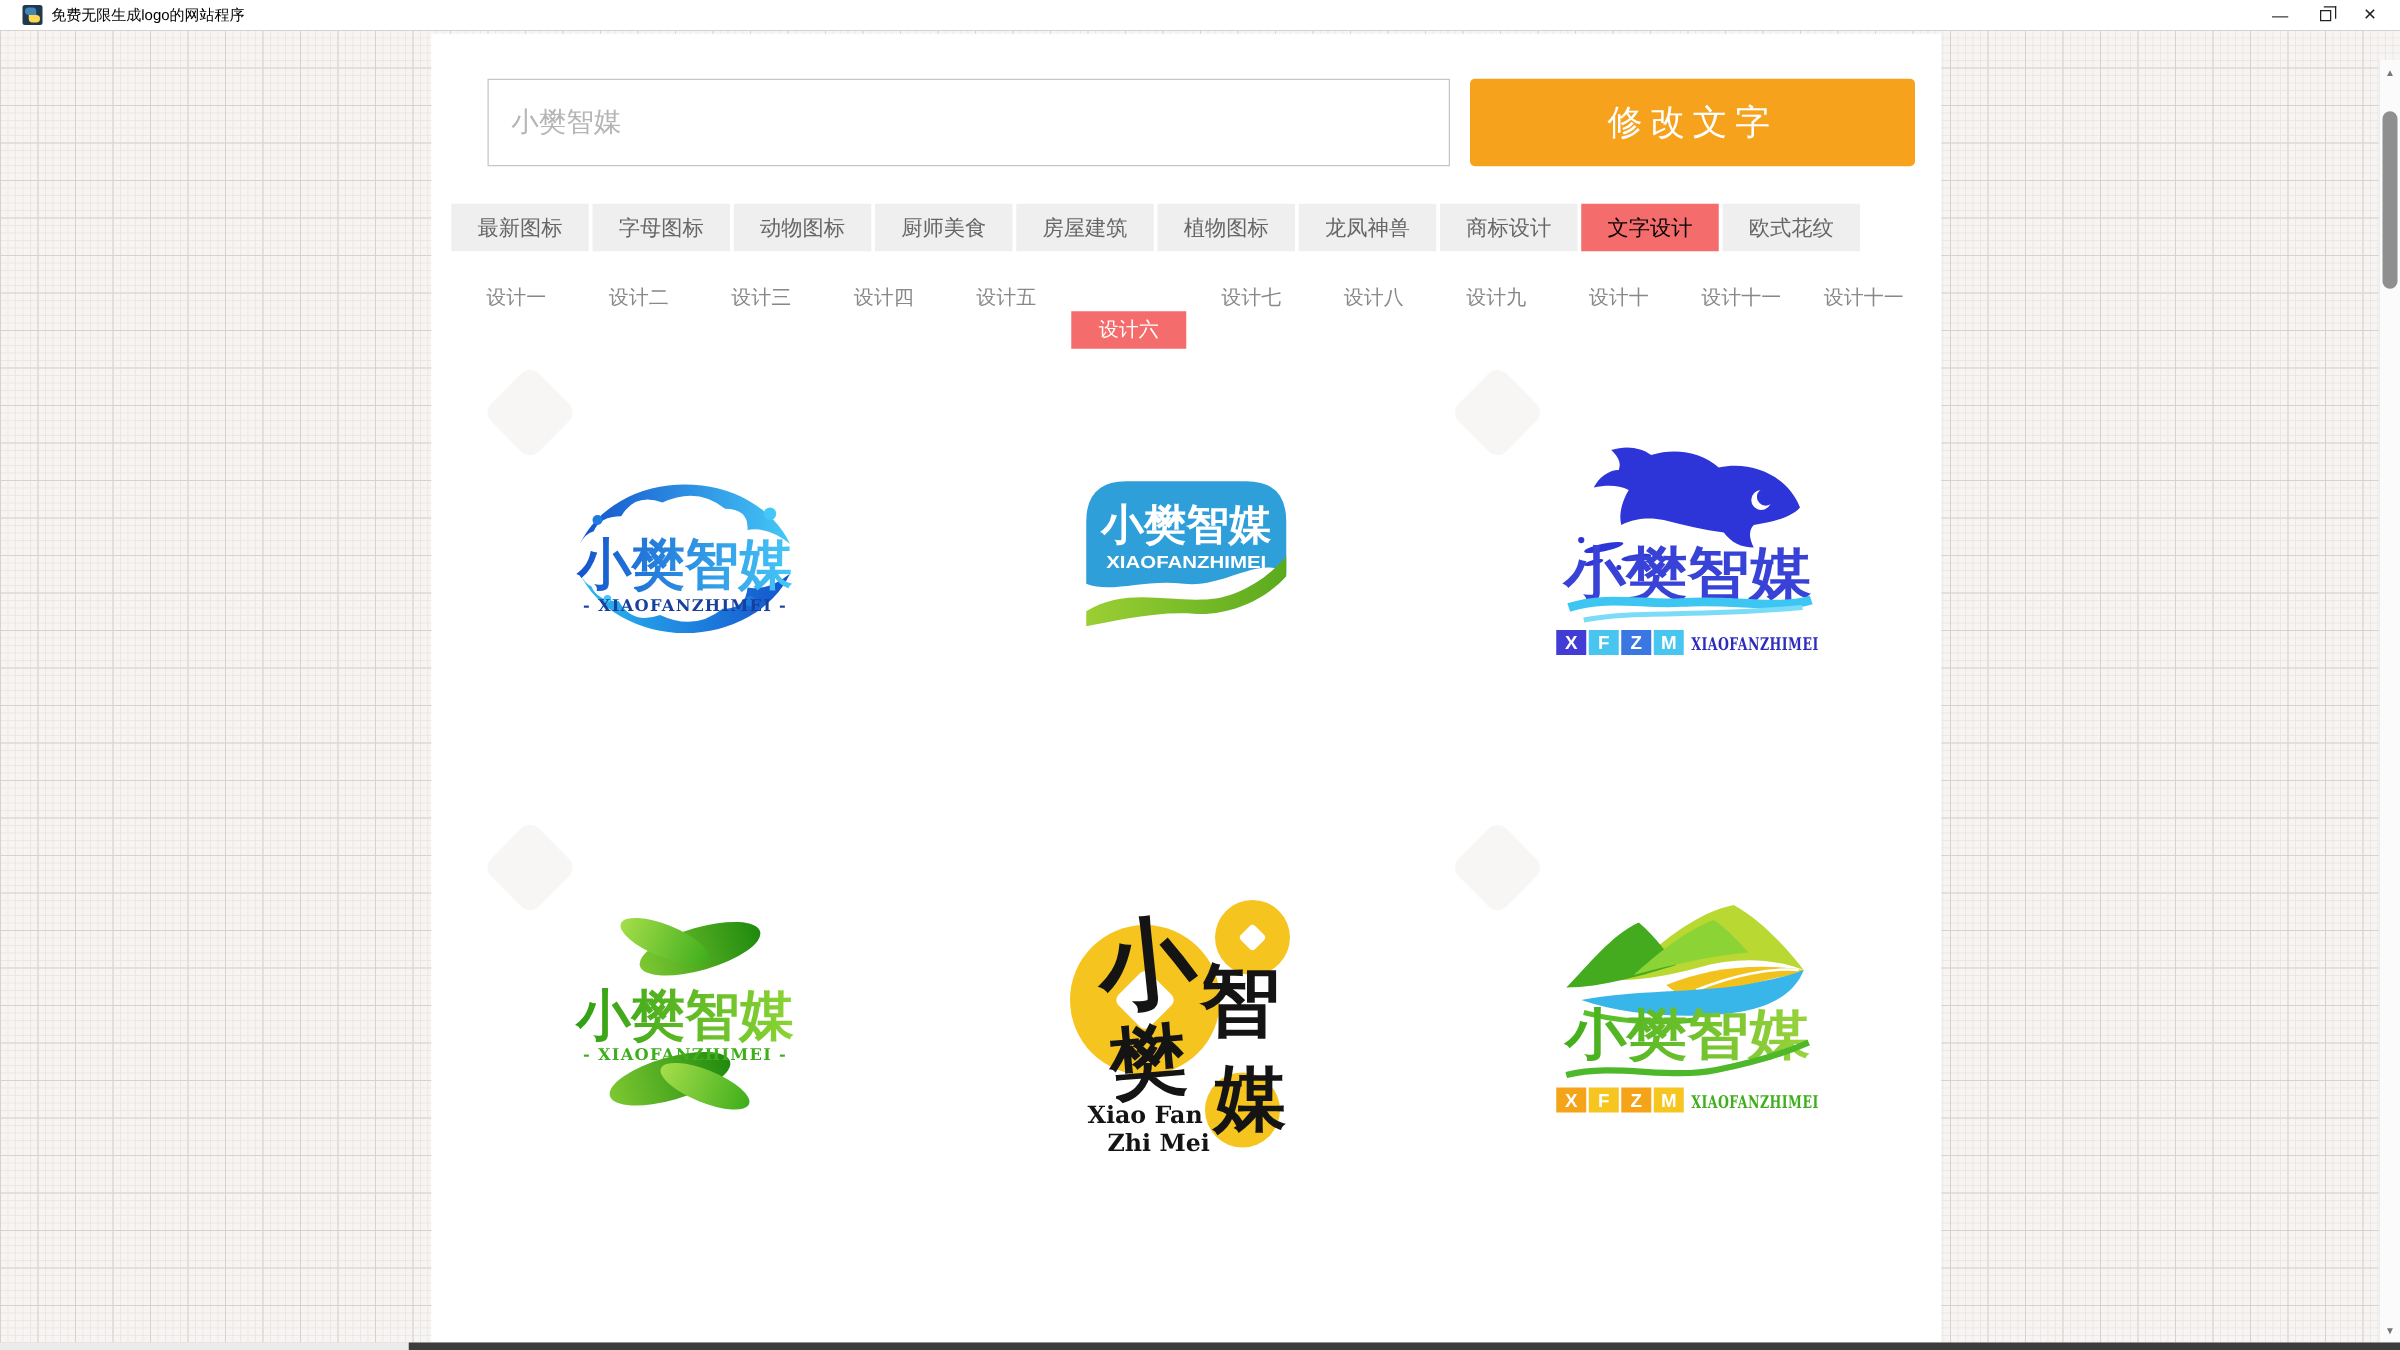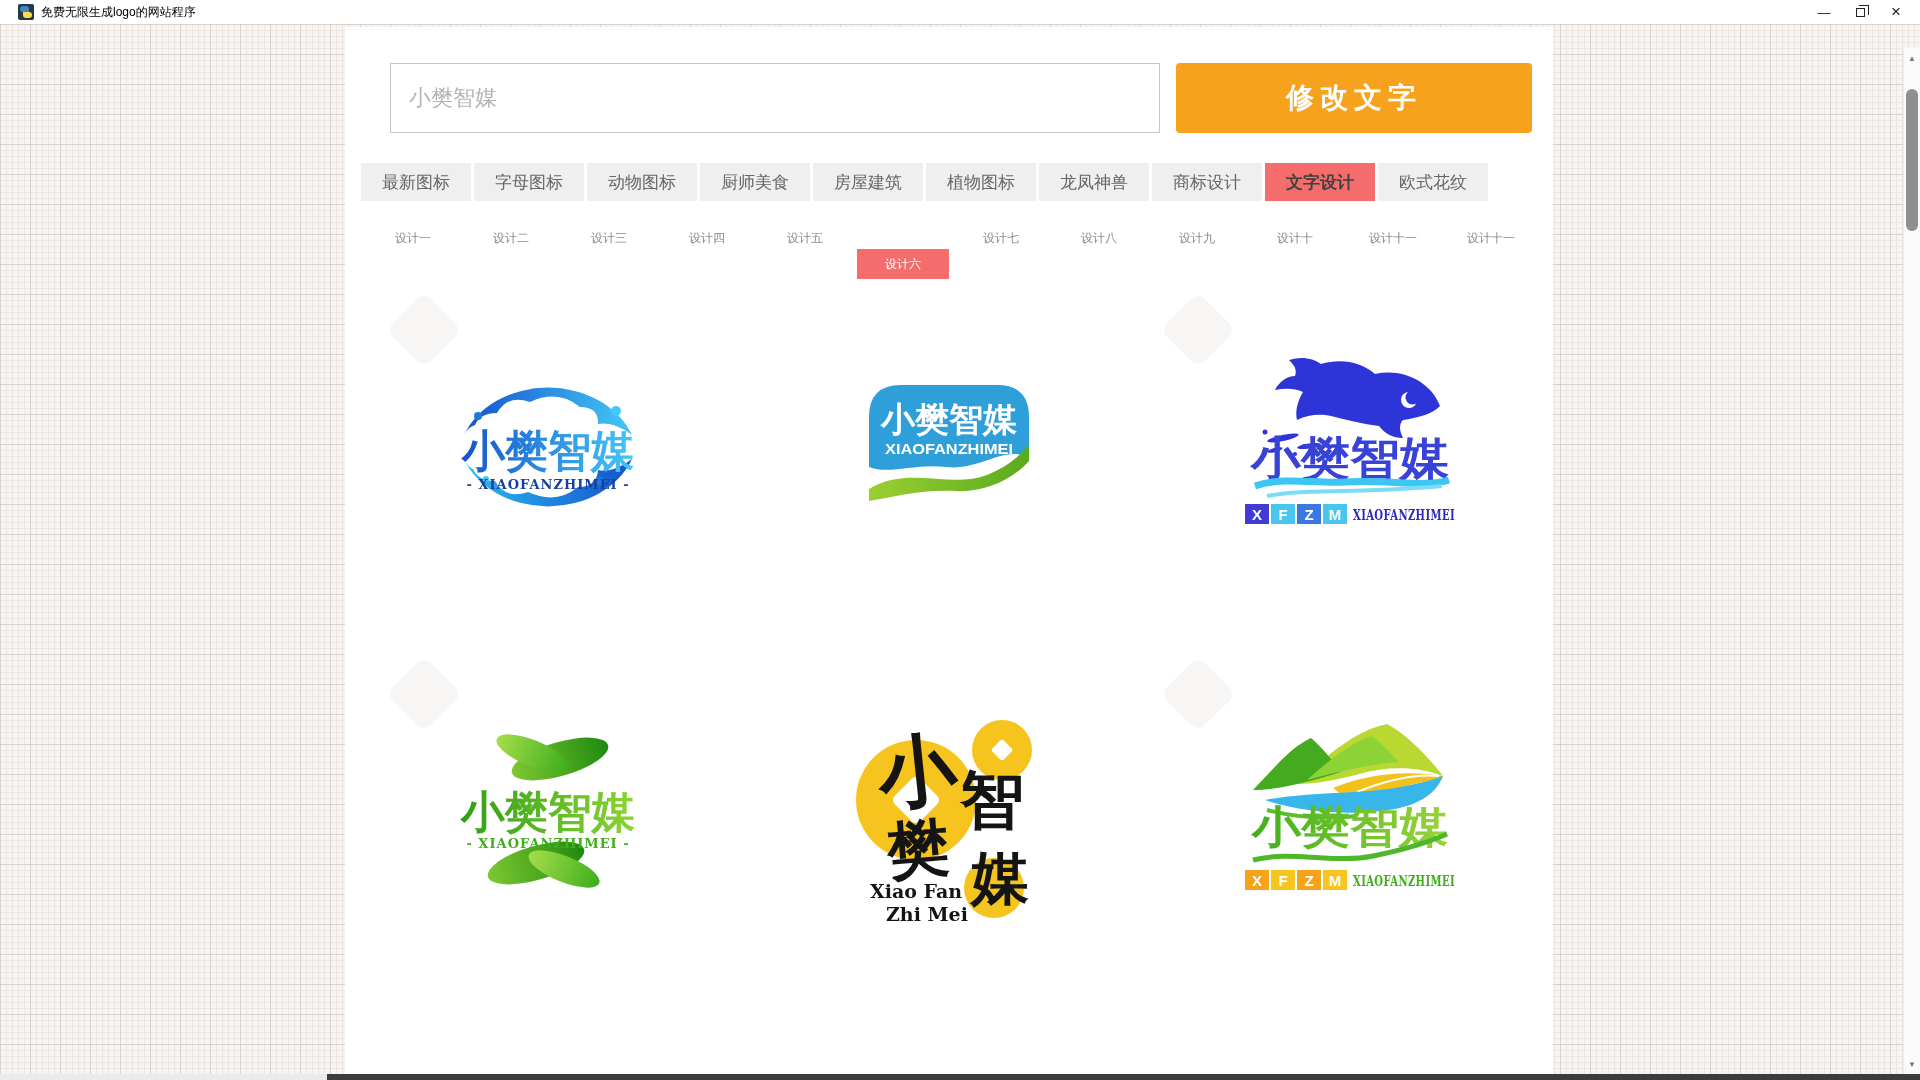--- a/index.html
+++ b/index.html
@@ -43,35 +43,35 @@
 
   .logo-input {
     position:absolute; left:45px; top:36px; width:770px; height:70px;
     border:1px solid #c6c6c6; background:#fff; font-size:22px; padding:0 18px; color:#333;
     font-family:"Liberation Sans", sans-serif; outline:none;
   }
   .logo-input::placeholder { color:#b5b5b5; }
   .modify-btn {
     position:absolute; left:831px; top:36px; width:356px; height:70px;
     background:#f7a21c; border:none; border-radius:4px; color:#fff;
-    font-size:28px; font-weight:bold; letter-spacing:6px; cursor:pointer;
+    font-size:28px; font-weight:normal; letter-spacing:6px; cursor:pointer;
     font-family:"Liberation Sans", sans-serif;
   }
 
   .cat-tabs { position:absolute; left:16px; top:136px; display:flex; gap:3px;align-items:flex-end; }
   .cat-tab {
     width:110px; height:38px; display:flex; align-items:center; justify-content:center;
     background:#efefef; color:#666; font-size:17px; cursor:pointer; white-space:nowrap;
   }
-  .cat-tab.active { background:#f56c6c; color:#404040;font-weight:bold; }
+  .cat-tab.active { background:#f56c6c; color:#000000; }
 
   .design-tabs { position:absolute; left:22px; top:196px; width:1170px; display:flex; justify-content:space-between; }
   .design-tab {
     min-width:92px; height:30px; display:flex; align-items:center; justify-content:center;
-    color:#888; font-size:12px; cursor:pointer; white-space:nowrap;
+    color:#888; font-size:16px; cursor:pointer; white-space:nowrap;
   }
   .design-tab.active { background:#f56c6c; color:#fff;margin-top:26px; }
 
   .logo-grid {
     position:absolute; left:2px; top:245px; width:1204px;
     display:grid; grid-template-columns:repeat(3, 401px); grid-auto-rows:350px;
   }
   .logo-card { display:flex; align-items:center; justify-content:center; cursor:pointer; }
   .logo-card:nth-child(4) svg { margin-top:20px; }
   .logo-card:nth-child(5) svg { margin-top:45px; }

